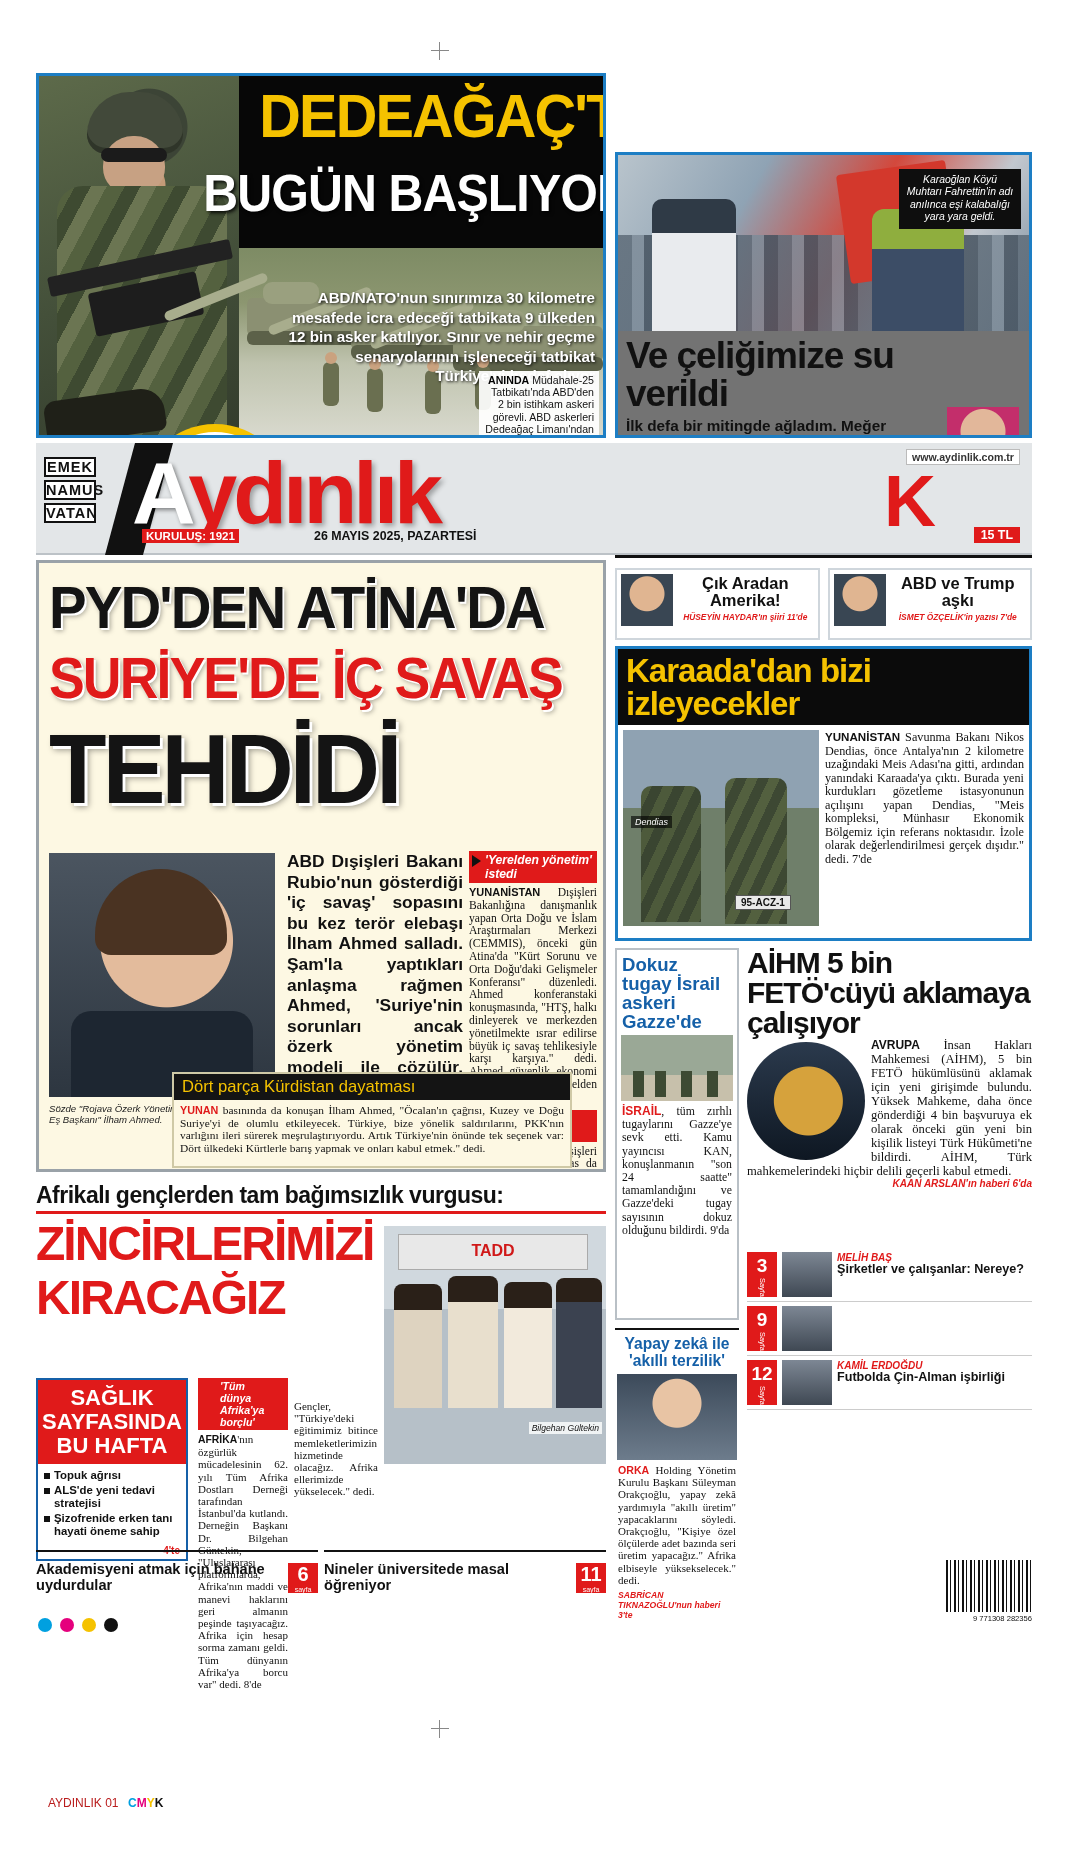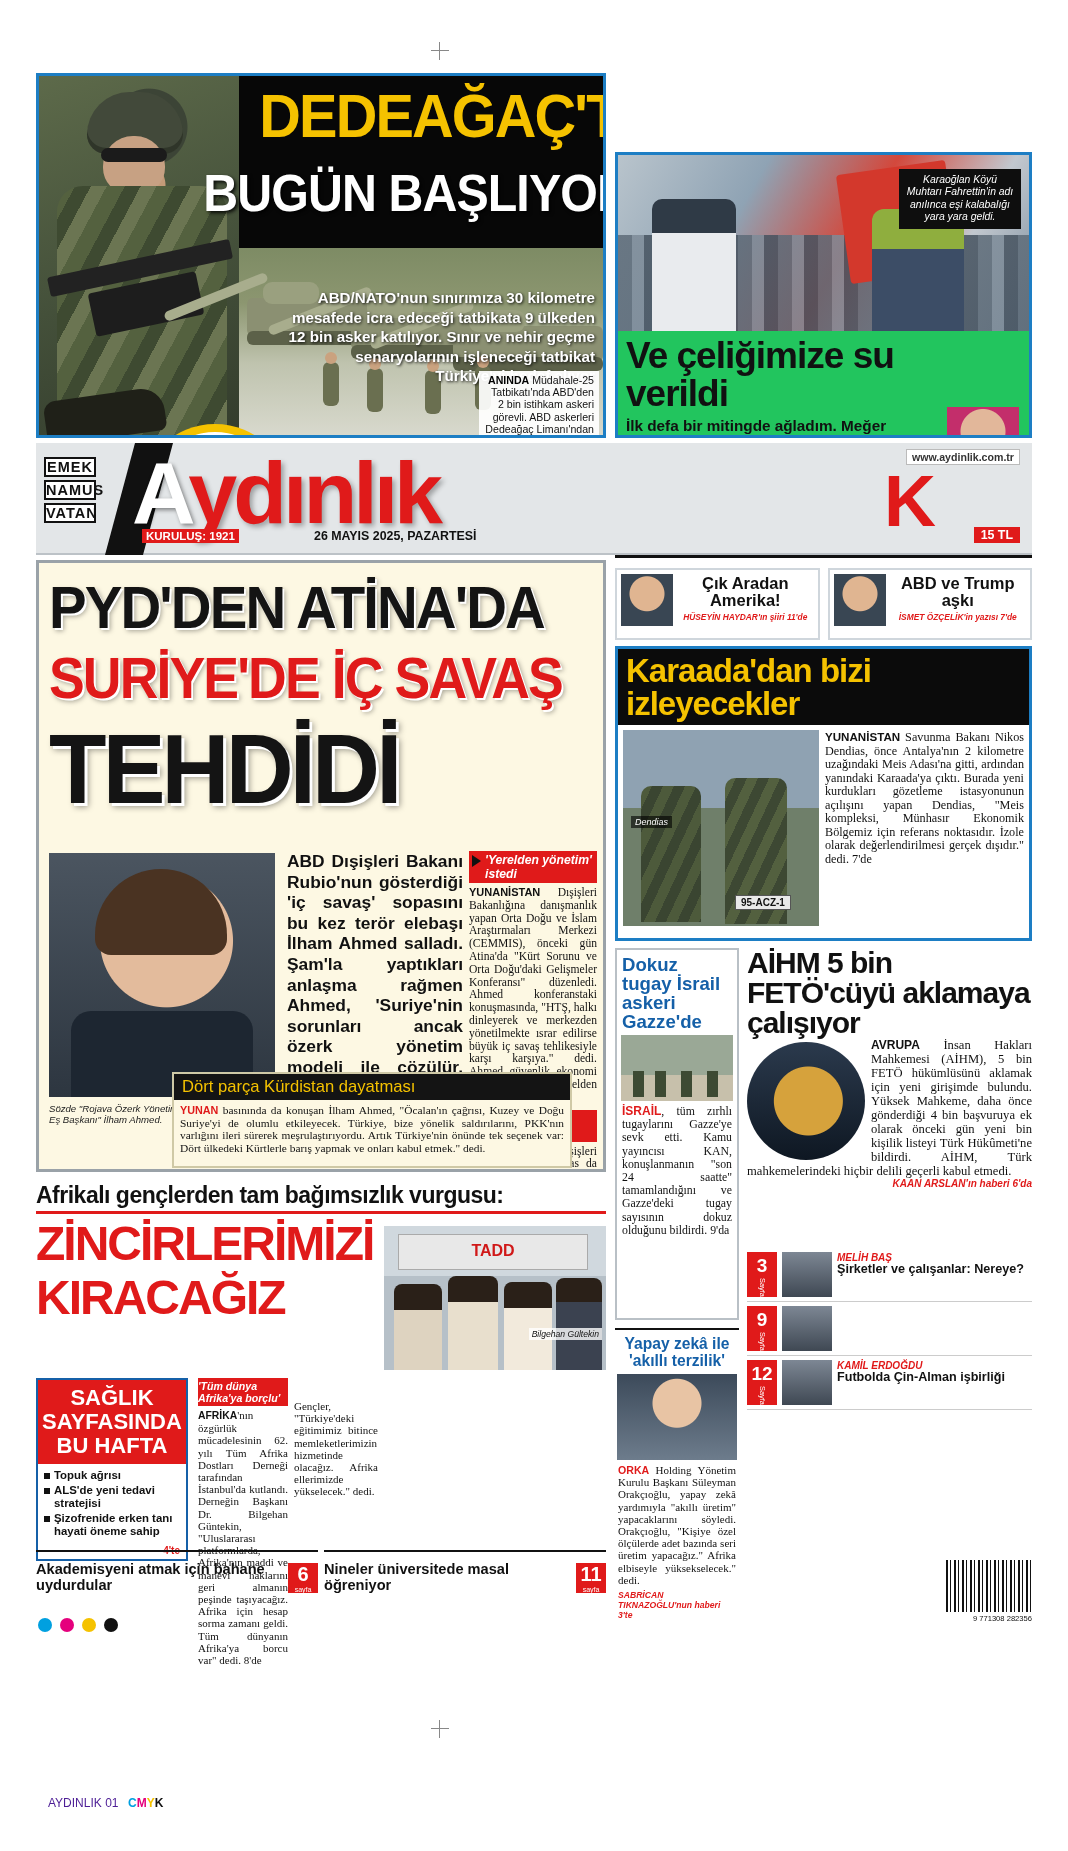--- a/index.html
+++ b/index.html
@@ -100,21 +100,21 @@
     text-align:center;
   }
   .dezen .inner {
     position:absolute; left:10px; top:8px; right:10px; bottom:0;
     background:#fff; border-radius: 66px 66px 0 0; padding-top:5px;
   }
   .dezen .l1 { font-size:13.5px; font-weight:bold; color:#111; font-family:"Liberation Serif", serif; }
 
   
   .tr-block { position:absolute; left:615px; top:152px; width:417px; height:286px;
-     border:3px solid #1d7ec4; background:#22c55e; overflow:hidden; }
+     border:3px solid #1d7ec4; background:#737373; overflow:hidden; }
   .tr-photo { position:absolute; left:0; top:0; width:100%; height:176px;
      background: linear-gradient(120deg,#b9c4cc 0%,#8fa3b4 30%,#d3483c 55%,#c2c8cf 78%,#7b8d9d 100%); }
   .tr-photo .crowd { position:absolute; left:0; bottom:0; width:100%; height:96px;
      background: repeating-linear-gradient(90deg,#5d6b78 0 14px,#7d8b98 14px 26px,#45525f 26px 40px); opacity:.85; }
   .tr-photo .flag { position:absolute; left:225px; top:12px; width:110px; height:110px;
      background:#d3382c; border-radius:4px; transform:rotate(-8deg); }
   .tr-photo .man { position:absolute; left:34px; top:44px; width:84px; height:132px;
      background: linear-gradient(#2f3a46 0 34px,#e9ebee 34px 100%); border-radius:10px 10px 0 0; }
   .tr-photo .woman { position:absolute; left:254px; top:54px; width:92px; height:122px;
      background: linear-gradient(#8fae3e 0 40px,#3c4d66 40px 100%); border-radius:12px 12px 0 0; }
@@ -285,21 +285,21 @@
   .pt .tx { flex:1; }
   .pt .tx .n { color:#e01a1a; font-size:10px; font-weight:bold; font-style:italic; }
   .pt .tx .h { font-size:12.6px; font-weight:bold; line-height:13.6px; color:#111; }
 
   
   .bl { position:absolute; left:36px; top:1182px; width:570px; height:360px; }
   .bl .kicker { font-size:23px; font-weight:bold; color:#111; letter-spacing:-.5px;
      border-bottom:3px solid #e01a1a; padding-bottom:2px; }
   .bl .big { font-size:48px; font-weight:bold; color:#e01a1a; line-height:49px;
      letter-spacing:-2px; margin-top:5px; text-shadow: 1px 1px 0 #fff; }
-  .bl-photo { position:absolute; left:348px; top:44px; width:222px; height:144px;
+  .bl-photo { position:absolute; left:348px; top:44px; width:222px; height:238px;
      background: linear-gradient(#d0d8de 0 35%, #b6c0c8 35% 100%); overflow:hidden; }
   .bl-photo .banner { position:absolute; left:14px; top:8px; width:190px; height:36px;
      background:#e8e8e8; border:1px solid #aaa; color:#d01818; font-weight:bold;
      font-size:16px; text-align:center; padding-top:7px; }
   .bl-photo .p1 { position:absolute; left:10px; top:58px; width:48px; height:124px;
      background: linear-gradient(#2a2018 0 26px, #ded3c0 26px 100%); border-radius:8px 8px 0 0; }
   .bl-photo .p2 { position:absolute; left:64px; top:50px; width:50px; height:132px;
      background: linear-gradient(#2a2018 0 26px, #e8dfcd 26px 100%); border-radius:8px 8px 0 0; }
   .bl-photo .p3 { position:absolute; left:120px; top:56px; width:48px; height:126px;
      background: linear-gradient(#2a2018 0 26px, #f2eadc 26px 100%); border-radius:8px 8px 0 0; }
@@ -312,42 +312,42 @@
   .saglik .hd { background:#e01a1a; color:#fff; font-weight:bold; font-size:22px;
      line-height:24px; text-align:center; padding:6px 2px; }
   .saglik ul { list-style:none; padding:5px 6px; }
   .saglik li { font-size:11.4px; font-weight:bold; line-height:13px; color:#111;
      padding-left:10px; position:relative; margin-bottom:2px; }
   .saglik li::before { content:""; position:absolute; left:0; top:4px; width:6px; height:6px; background:#111; }
   .saglik .pg { text-align:right; font-size:10px; font-weight:bold; color:#e01a1a; padding:0 6px 3px; }
 
   .afrika-col { position:absolute; left:162px; top:196px; width:90px; }
   .afrika-col .ttl { background:#e01a1a; color:#fff; font-weight:bold; font-style:italic;
-     font-size:10.6px; padding:2px 0; }
+     font-size:10.6px; padding:2px 22px; }
   .afrika-col p { font-family:"Liberation Serif", serif; font-size:11px; line-height:12.2px;
      text-align:justify; color:#111; margin-top:3px; }
   .afrika-col p b { font-family:"Liberation Sans", sans-serif; font-size:10.4px; }
   .afrika-col2 { position:absolute; left:258px; top:218px; width:84px; }
   .afrika-col2 p { font-family:"Liberation Serif", serif; font-size:11px; line-height:12.2px;
      text-align:justify; color:#111; }
 
   .bl-bottom { position:absolute; left:36px; top:1550px; width:570px; height:50px; display:flex; gap:6px; }
   .bl-bottom .item { flex:1; display:flex; align-items:center; border-top:2px solid #111; padding-top:3px; }
   .bl-bottom .item .h { flex:1; font-size:14.6px; font-weight:bold; line-height:15.6px; color:#111; }
   .bl-bottom .item .pg { width:30px; background:#e01a1a; color:#fff; font-size:20px;
      font-weight:bold; text-align:center; margin-left:4px; }
   .bl-bottom .item .pg small { display:block; font-size:7px; font-weight:normal; }
 
   
   .dots { position:absolute; left:38px; top:1618px; display:flex; gap:8px; }
   .dots span { width:14px; height:14px; border-radius:50%; display:block; }
   .barcode { position:absolute; right:36px; top:1560px; width:86px; height:52px;
      background: repeating-linear-gradient(90deg,#111 0 2px,#fff 2px 4px,#111 4px 5px,#fff 5px 8px); }
   .barcode-num { position:absolute; right:36px; top:1614px; font-size:7.6px; color:#111; }
-  .footer-left { position:absolute; left:48px; top:1796px; font-size:12px; color:#4c1d95; }
+  .footer-left { position:absolute; left:48px; top:1796px; font-size:12px; color:#b91c1c; }
   .footer-cmyk { position:absolute; left:128px; top:1796px; font-size:12px; font-weight:bold; }
   .footer-cmyk .c { color:#00a0e0; } .footer-cmyk .m { color:#e5007d; }
   .footer-cmyk .y { color:#f5c200; } .footer-cmyk .k { color:#111; }
 </style>
 </head>
 <body>
 
 <div class="page">
 
   <div class="regmark" style="left:431px; top:42px;"></div>

